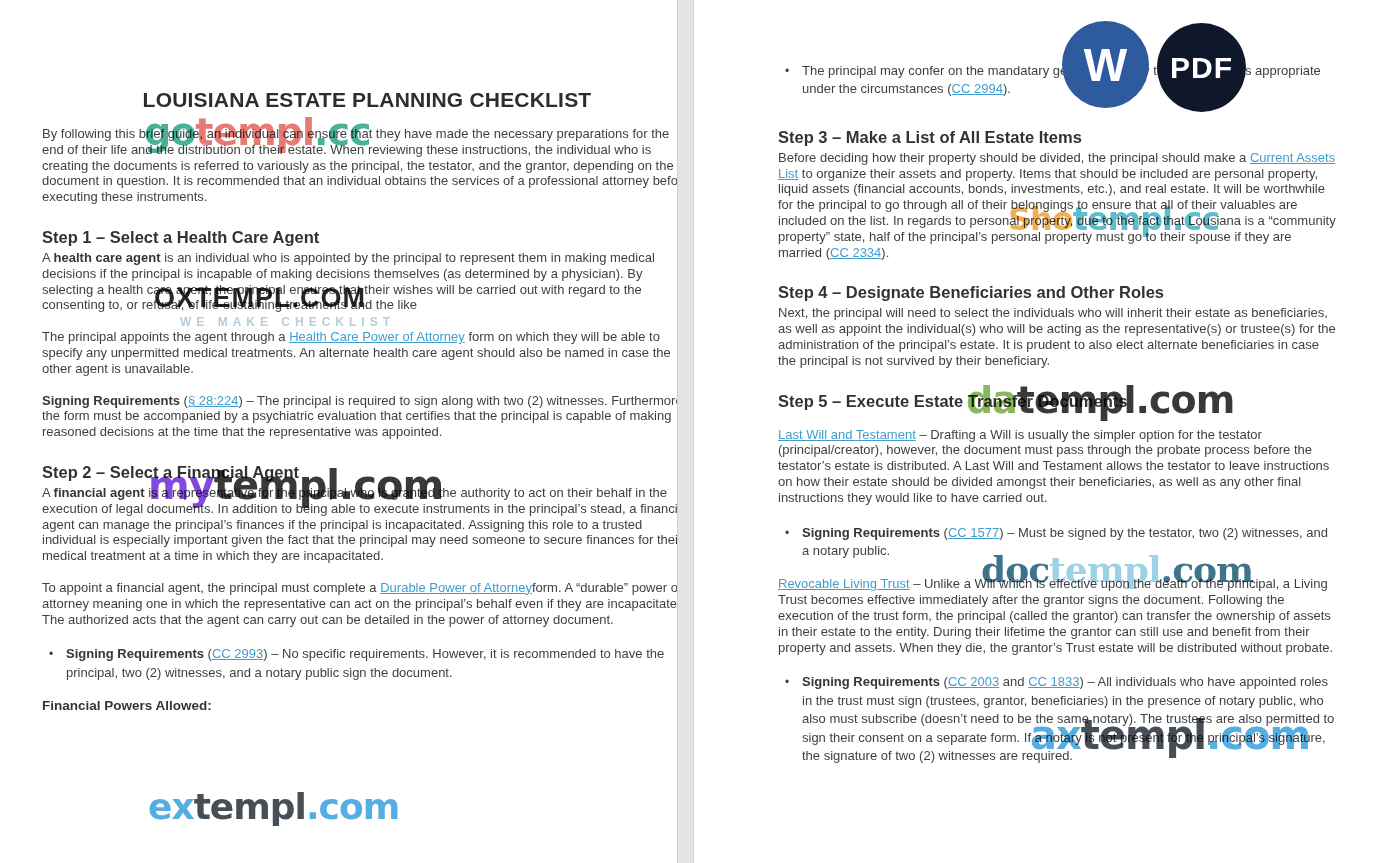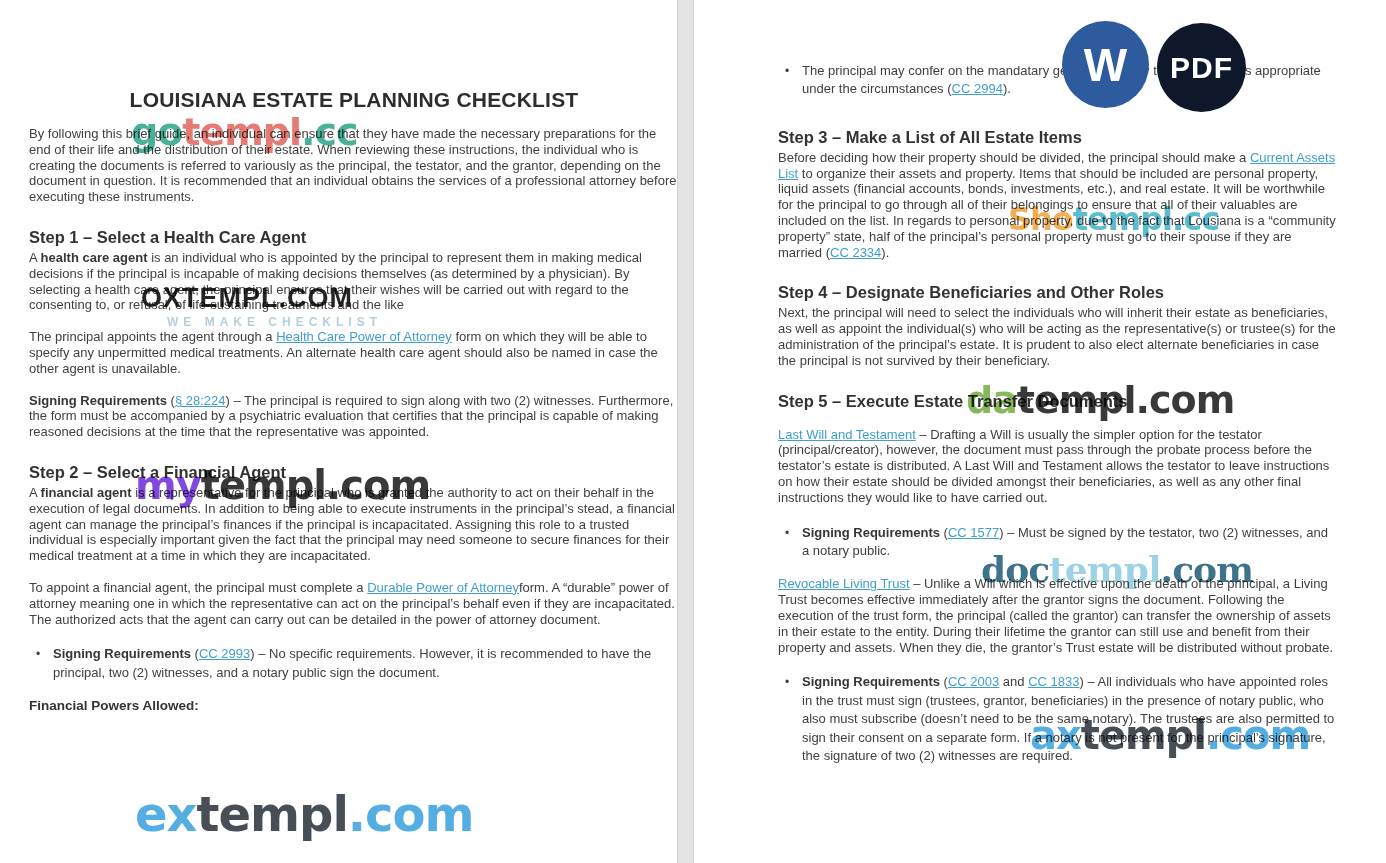--- a/index.html
+++ b/index.html
@@ -1,20 +1,20 @@
 <!DOCTYPE html>
 <html style="--link-color: #3f9ecd;"><head>
 <meta charset="utf-8">
 <style>
   :root{ --link-color:#3f9ecd; }
   html,body{margin:0;padding:0;}
   body{font-family:"Liberation Sans",sans-serif;background:#ffffff;color:#3f3f3f;}
   .canvas{position:relative;width:1386px;height:863px;overflow:hidden;background:#ffffff;}
   .page{position:absolute;top:0;height:863px;background:#ffffff;}
-  .page-left{left:3px;width:760px;border-radius:7px;}
+  .page-left{left:16px;width:760px;border-radius:7px;}
   .page-right{left:694px;width:692px;}
   .divider{position:absolute;left:677px;top:0;width:17px;height:863px;background:#e4e4e4;border-left:1px solid #d2d2d2;border-right:1px solid #d2d2d2;box-sizing:border-box;}
   .content-left{padding:88px 84px 0 26px;}
   .content-right{padding:62px 48px 0 84px;}
   .doc-title{font-size:21px;font-weight:bold;color:#2d2d2d;text-align:center;margin:0 0 14px 0;letter-spacing:.2px;}
   .para{font-size:13px;line-height:15.8px;margin:16px 0 0 0;}
   .para.tight{margin-top:3px;}
   h2{font-size:16.5px;line-height:20px;color:#323232;margin:22px 0 0 0;font-weight:bold;}
   b{color:#363636;}
   .lnk{color:var(--link-color);text-decoration:underline;cursor:pointer;}
@@ -22,21 +22,21 @@
   .bullet::before{content:"\2022";position:absolute;left:7px;top:0;font-size:12px;}
   .fin{font-weight:bold;font-size:13.5px;margin:16px 0 0 0;color:#343434;}
 
   
   .wm{position:absolute;pointer-events:none;mix-blend-mode:multiply;opacity:.85;white-space:nowrap;z-index:5;}
   .wm-gotempl{left:128px;top:110px;font-family:"DejaVu Sans",sans-serif;font-weight:700;font-size:38px;letter-spacing:-1px;}
   .wm-oxtempl{left:138px;top:283px;font-family:"Liberation Sans",sans-serif;font-weight:900;font-size:27px;letter-spacing:1px;}
   .wm .wm-tagline{font-size:12px;letter-spacing:5px;font-weight:700;padding-left:26px;margin-top:1px;}
   .wm-mytempl{left:132px;top:462px;font-family:"DejaVu Sans",sans-serif;font-weight:700;font-size:40px;letter-spacing:-1px;}
   .wm-edutempl{left:130px;top:632px;font-family:"DejaVu Serif",serif;font-weight:700;font-size:35px;letter-spacing:-1px;}
-  .wm-extempl{left:132px;top:786px;font-family:"DejaVu Sans",sans-serif;font-weight:700;font-size:48px;letter-spacing:-1px;}
+  .wm-extempl{left:132px;top:786px;font-family:"DejaVu Sans",sans-serif;font-weight:700;font-size:36px;letter-spacing:-1px;}
   .wm-shotempl{left:314px;top:200px;font-family:"DejaVu Sans",sans-serif;font-weight:700;font-size:32px;letter-spacing:-1px;}
   .wm-datempl{left:272px;top:378px;font-family:"DejaVu Sans",sans-serif;font-weight:700;font-size:38px;letter-spacing:-1px;}
   .wm-doctempl{left:287px;top:548px;font-family:"DejaVu Serif",serif;font-weight:700;font-size:36px;letter-spacing:-1px;}
   .wm-axtempl{left:336px;top:712px;font-family:"DejaVu Sans",sans-serif;font-weight:700;font-size:40px;letter-spacing:-1px;}
 
   
   .badge{position:absolute;border-radius:50%;color:#ffffff;display:flex;align-items:center;justify-content:center;font-weight:900;z-index:10;font-family:"Liberation Sans",sans-serif;cursor:pointer;}
   .badge-word{left:368px;top:21px;width:87px;height:87px;font-size:46px;}
   .badge-pdf{left:463px;top:23px;width:89px;height:89px;font-size:30px;letter-spacing:1px;}
 </style>

